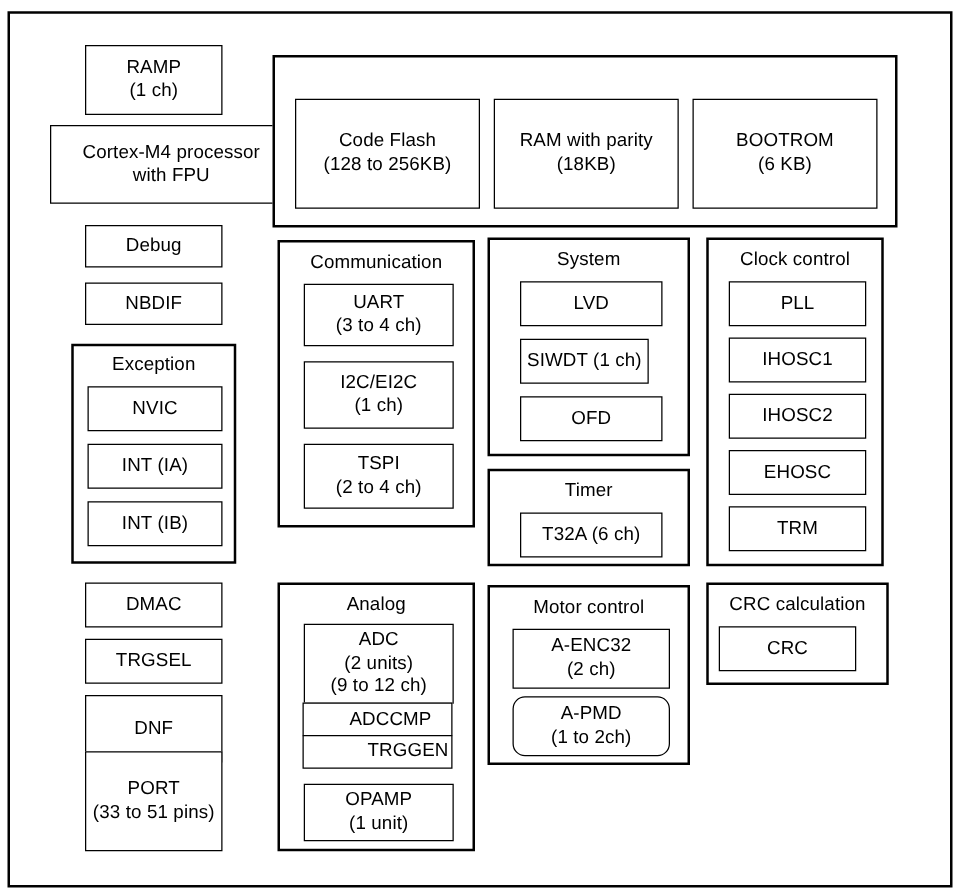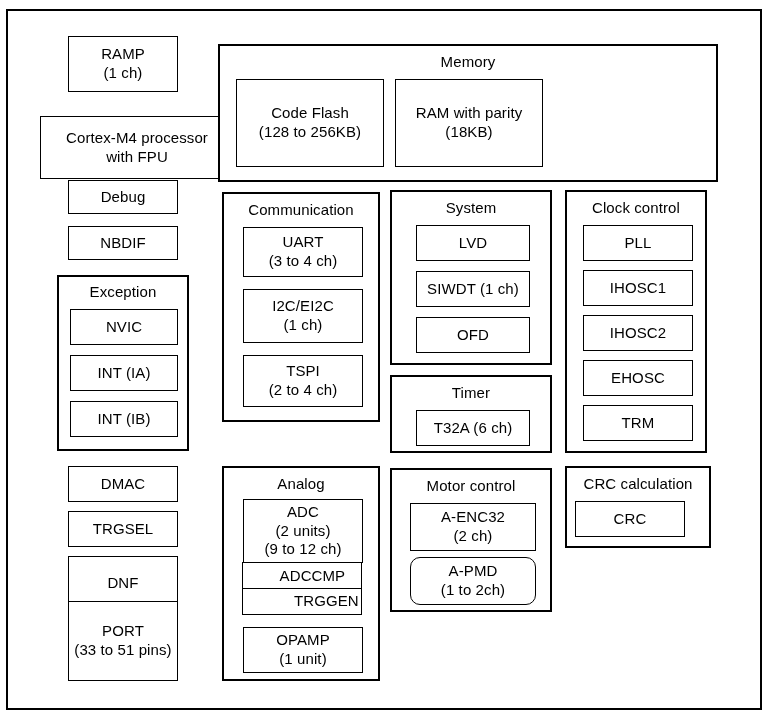--- a/index.html
+++ b/index.html
@@ -80,21 +80,21 @@
 <body>
 
 <div id="canvas">
   <div class="frame"></div>
 
   <div class="box" style="left:68px; top:36px; width:110px; height:56px;">
     <span class="ln">RAMP</span>
     <span class="ln">(1 ch)</span>
   </div>
 
-  <div class="box" style="left:40px; top:116px; width:194px; height:63px;">
+  <div class="box" style="left:40px; top:100px; width:194px; height:63px;">
     <span class="ln">Cortex-M4 processor</span>
     <span class="ln">with FPU</span>
   </div>
 
   <div class="box" style="left:68px; top:180px; width:110px; height:34px;">
     <span class="ln">Debug</span>
   </div>
 
   <div class="box" style="left:68px; top:226px; width:110px; height:34px;">
     <span class="ln">NBDIF</span>
@@ -124,28 +124,31 @@
   <div class="box" style="left:68px; top:556px; width:110px; height:54px;">
     <span class="ln">DNF</span>
   </div>
 
   <div class="box" style="left:68px; top:601px; width:110px; height:80px;">
     <span class="ln">PORT</span>
     <span class="ln">(33 to 51 pins)</span>
   </div>
 
   <div class="group" style="left:218px; top:44px; width:500px; height:138px;">
-    <div class="group-title" style="top:7px;">Memory</div>
     <div class="box" style="left:16px; top:33px; width:148px; height:88px;">
       <span class="ln">Code Flash</span>
       <span class="ln">(128 to 256KB)</span>
     </div>
     <div class="box" style="left:175px; top:33px; width:148px; height:88px;">
       <span class="ln">RAM with parity</span>
       <span class="ln">(18KB)</span>
+    </div>
+    <div class="box" style="left:334px; top:33px; width:148px; height:88px;">
+      <span class="ln">BOOTROM</span>
+      <span class="ln">(6 KB)</span>
     </div>
   </div>
 
   <div class="group" style="left:222px; top:192px; width:158px; height:230px;">
     <div class="group-title" style="top:7px;">Communication</div>
     <div class="box" style="left:19px; top:33px; width:120px; height:50px;">
       <span class="ln">UART</span>
       <span class="ln">(3 to 4 ch)</span>
     </div>
     <div class="box" style="left:19px; top:95px; width:120px; height:54px;">
@@ -156,21 +159,21 @@
       <span class="ln">TSPI</span>
       <span class="ln">(2 to 4 ch)</span>
     </div>
   </div>
 
   <div class="group" style="left:390px; top:190px; width:162px; height:175px;">
     <div class="group-title" style="top:7px;">System</div>
     <div class="box" style="left:24px; top:33px; width:114px; height:36px;">
       <span class="ln">LVD</span>
     </div>
-    <div class="box" style="left:24px; top:79px; width:114px; height:36px;">
+    <div class="box" style="left:24px; top:79px; width:103px; height:36px;">
       <span class="ln">SIWDT (1 ch)</span>
     </div>
     <div class="box" style="left:24px; top:125px; width:114px; height:36px;">
       <span class="ln">OFD</span>
     </div>
   </div>
 
   <div class="group" style="left:390px; top:375px; width:162px; height:78px;">
     <div class="group-title" style="top:7px;">Timer</div>
     <div class="box" style="left:24px; top:33px; width:114px; height:36px;">

